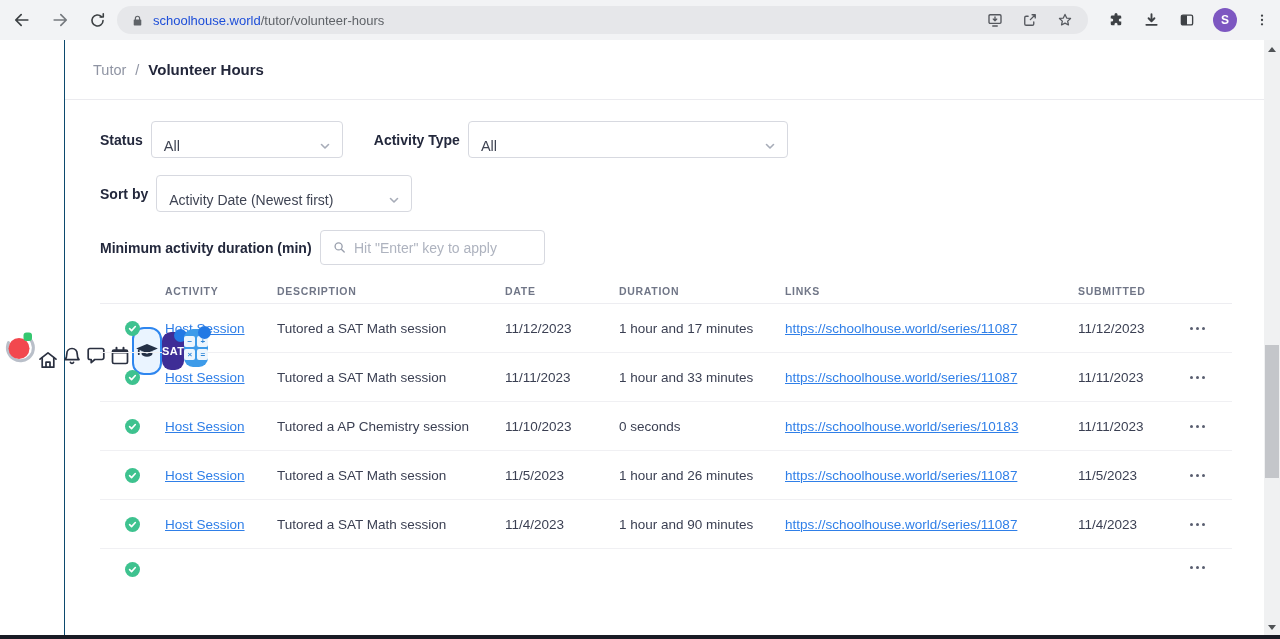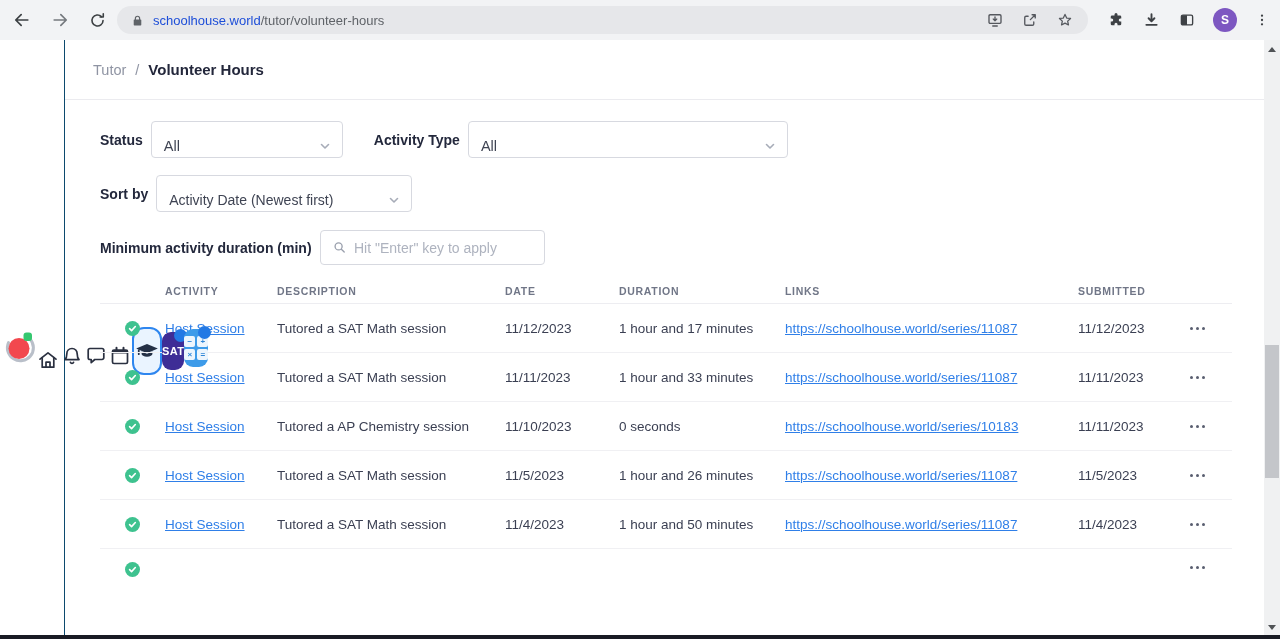--- a/index.html
+++ b/index.html
@@ -395,21 +395,21 @@
       <span class="check">
         <svg width="15" height="15" viewBox="0 0 16 16">
                     <circle cx="8" cy="8" r="8" fill="var(--success-green)"></circle>
                     <path d="M4.9 8.2 7 10.3l4-4.4" fill="none" stroke="#fff" stroke-width="1.7" stroke-linecap="round" stroke-linejoin="round"></path>
                   </svg>
       </span>
     </span>
     <span class="cell c-activity"><a class="link">Host Session</a></span>
     <span class="cell c-desc">Tutored a SAT Math session</span>
     <span class="cell c-date">11/4/2023</span>
-    <span class="cell c-duration">1 hour and 50 minutes</span>
+    <span class="cell c-duration">1 hour and 90 minutes</span>
     <span class="cell c-link"><a class="link">https://schoolhouse.world/series/11087</a></span>
     <span class="cell c-submitted">11/4/2023</span>
     <span class="cell c-actions">
                 <span class="dots">
                   <i></i>
                   <i></i>
                   <i></i>
                 </span>
               </span>
   </div>

